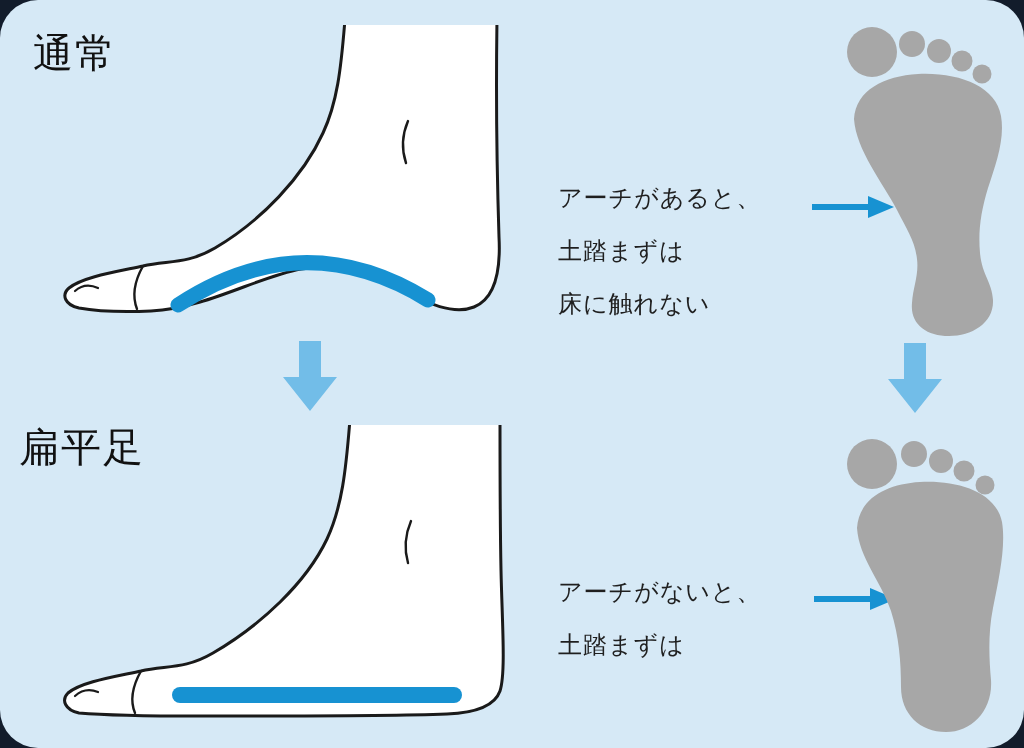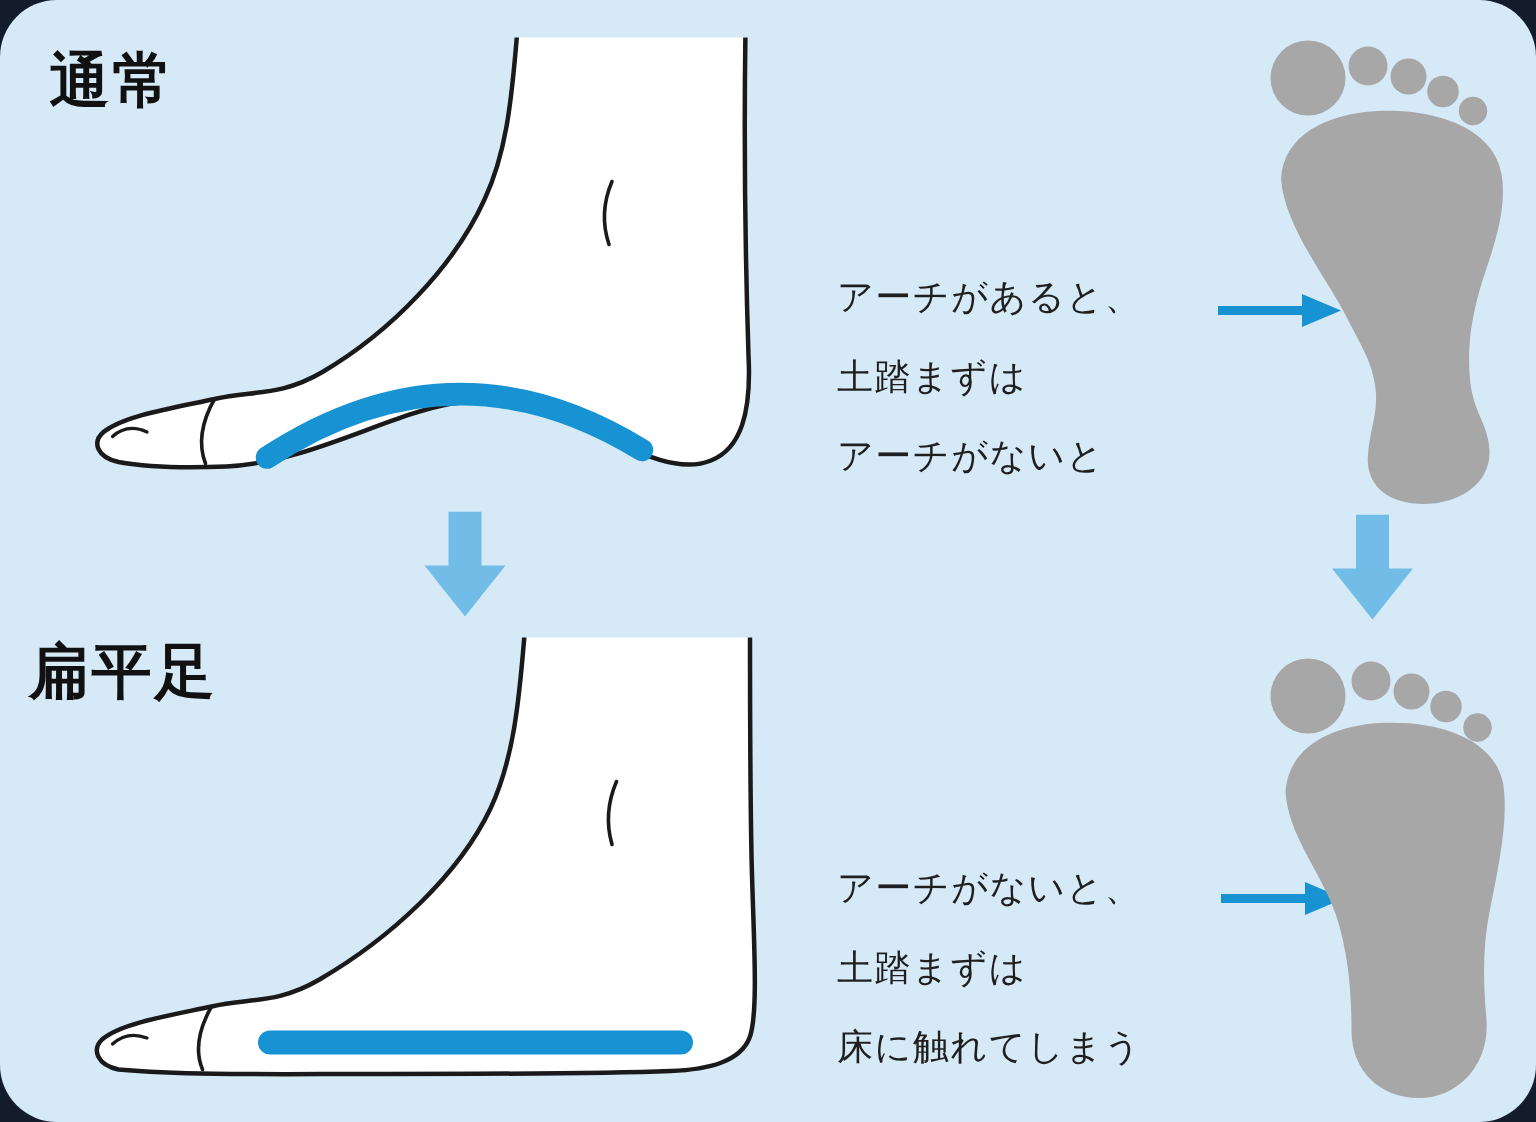--- a/index.html
+++ b/index.html
@@ -11,21 +11,21 @@
     font-family:"DejaVu Sans","Liberation Sans",sans-serif;
   }
   .panel{
     position:absolute;inset:0;
     background:#d6e9f6;
     border-radius:38px;
   }
   .abs{position:absolute;}
   .section-label{
     font-size:40px;
-    font-weight:700;
+    font-weight:400;
     color:#111111;
     letter-spacing:2px;
   }
   .annotation{
     font-size:24px;
     font-weight:500;
     color:#1f1f1f;
     line-height:53px;
     letter-spacing:1px;
     white-space:nowrap;
@@ -55,21 +55,21 @@
                C442,150 441,60 442,-6 Z" fill="#ffffff" stroke="#1a1a1a" stroke-width="3" stroke-linejoin="round"></path>
       <path d="M88,241 C79,257 77,271 82,284" fill="none" stroke="#1a1a1a" stroke-width="2.4" stroke-linecap="round"></path>
       <path d="M20,266 Q30,257 43,263" fill="none" stroke="#1a1a1a" stroke-width="2.2" stroke-linecap="round"></path>
       <path d="M353,96 Q344,117 351,138" fill="none" stroke="#1a1a1a" stroke-width="2.4" stroke-linecap="round"></path>
       <path d="M123,280 Q248,198 373,275" fill="none" stroke="#1792d2" stroke-width="15" stroke-linecap="round"></path>
     </svg>
 
     <div class="abs annotation" style="left:558px;top:172px;">
       <div>アーチがあると、</div>
       <div>土踏まずは</div>
-      <div>アーチがないと</div>
+      <div>床に触れない</div>
     </div>
 
     <svg class="abs" style="left:810px;top:190px;" width="84" height="34" viewBox="0 0 84 34">
       <line x1="2" y1="17" x2="60" y2="17" stroke="#1792d2" stroke-width="6"></line>
       <polygon points="58,6 84,17 58,28" fill="#1792d2"></polygon>
     </svg>
 
     <svg class="abs" style="left:838px;top:24px;" width="172" height="312" viewBox="0 0 172 312">
       <g fill="#a7a7a7">
         <circle cx="34" cy="28" r="25"></circle>
@@ -114,21 +114,20 @@
                C445,95 445,45 445,-6 Z" fill="#ffffff" stroke="#1a1a1a" stroke-width="3" stroke-linejoin="round"></path>
       <path d="M86,246 C77,262 75,276 80,288" fill="none" stroke="#1a1a1a" stroke-width="2.4" stroke-linecap="round"></path>
       <path d="M20,271 Q30,262 43,267" fill="none" stroke="#1a1a1a" stroke-width="2.2" stroke-linecap="round"></path>
       <path d="M356,96 Q347,117 353,138" fill="none" stroke="#1a1a1a" stroke-width="2.4" stroke-linecap="round"></path>
       <rect x="117" y="262" width="290" height="16" rx="8" fill="#1792d2"></rect>
     </svg>
 
     <div class="abs annotation" style="left:558px;top:566px;">
       <div>アーチがないと、</div>
       <div>土踏まずは</div>
-      <div>床に触れてしまう</div>
     </div>
 
     <svg class="abs" style="left:812px;top:582px;" width="84" height="34" viewBox="0 0 84 34">
       <line x1="2" y1="17" x2="60" y2="17" stroke="#1792d2" stroke-width="6"></line>
       <polygon points="58,6 84,17 58,28" fill="#1792d2"></polygon>
     </svg>
 
     <svg class="abs" style="left:842px;top:430px;" width="168" height="305" viewBox="0 0 168 305">
       <g fill="#a7a7a7">
         <circle cx="30" cy="34" r="25"></circle>

